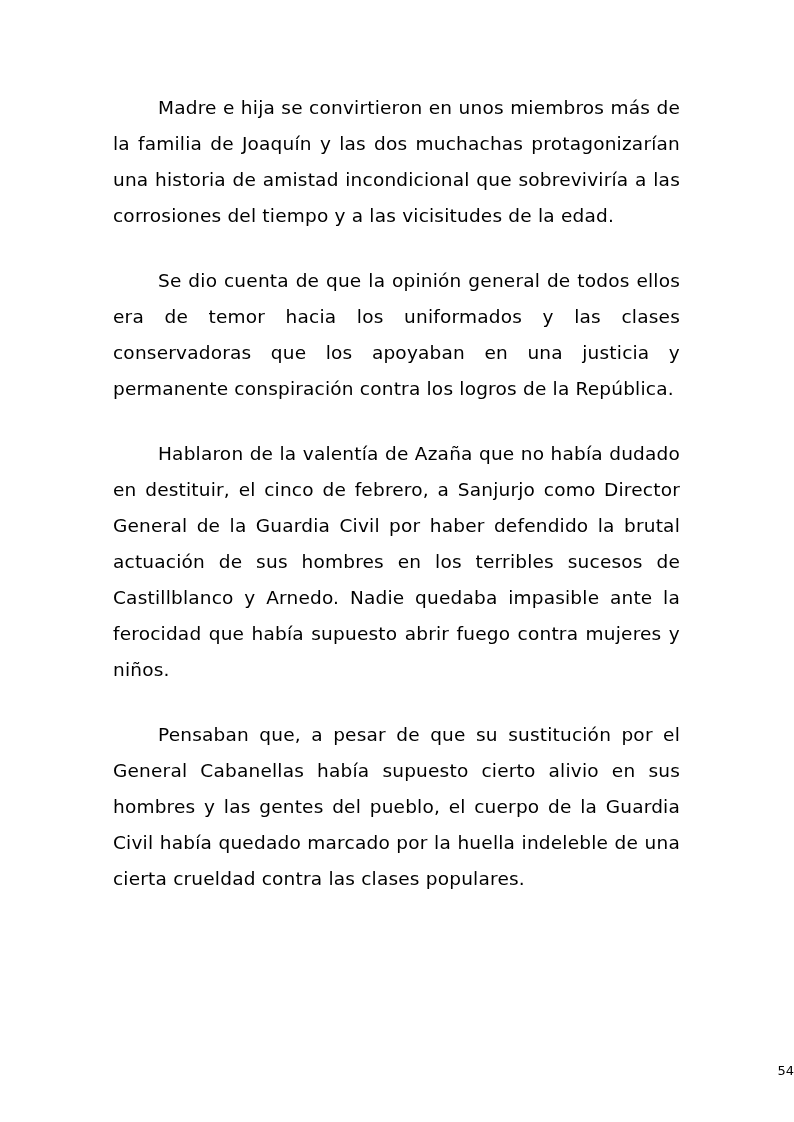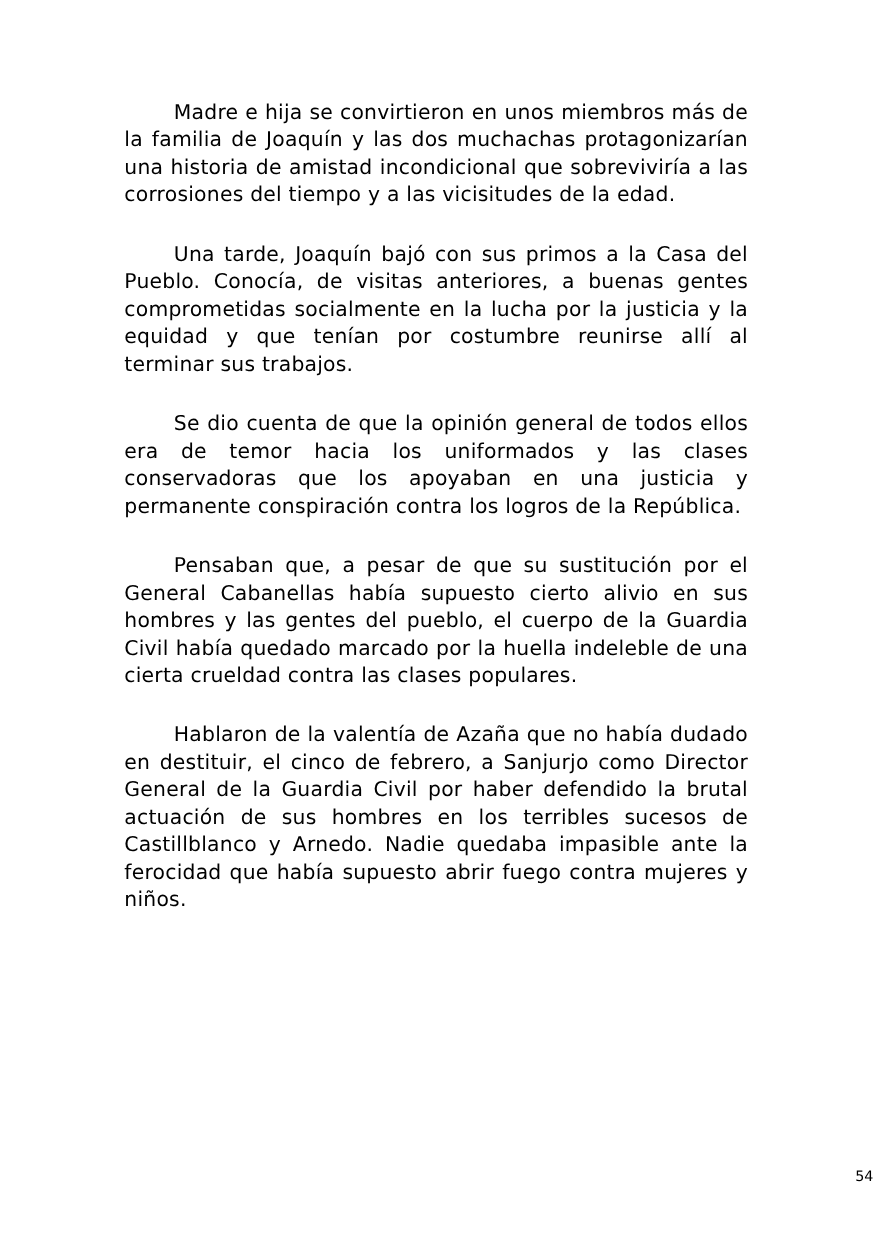--- a/index.html
+++ b/index.html
@@ -18,21 +18,21 @@
   }
   .content {
     position: absolute;
     top: 90px;
     left: 113px;
     width: 567px;
   }
   .para {
     margin: 0 0 29px 0;
     font-size: 18.5px;
-    line-height: 25px;
+    line-height: 36px;
     text-align: justify;
     text-indent: 45px;
     letter-spacing: 0.2px;
   }
   .page-number {
     position: absolute;
     top: 1062px;
     left: 0;
     width: 100%;
     text-align: right;
@@ -40,19 +40,18 @@
     line-height: 18px;
     color: #000000;
   }
 </style>
 </head>
 <body>
 
 <div class="page">
   <div class="content">
     <p class="para">Madre e hija se convirtieron en unos miembros más de la familia de Joaquín y las dos muchachas protagonizarían una historia de amistad incondicional que sobreviviría a las corrosiones del tiempo y a las vicisitudes de la edad.</p>
-    <p class="para">Una tarde,  Joaquín bajó con sus primos a la Casa del Pueblo. Conocía, de visitas anteriores, a buenas gentes comprometidas socialmente en la lucha por la justicia y la equidad y que tenían por costumbre reunirse allí al terminar sus trabajos.</p>
     <p class="para">Se dio cuenta de que la opinión general de todos ellos era de temor hacia los uniformados y las clases conservadoras que los apoyaban en una justicia y permanente conspiración contra los logros de la República.</p>
+    <p class="para">Hablaron de la valentía de Azaña que no había dudado en destituir, el cinco de febrero, a Sanjurjo como Director General de la Guardia Civil por haber defendido la brutal actuación de sus hombres en los terribles sucesos de Castillblanco y Arnedo. Nadie quedaba impasible ante la ferocidad que había supuesto abrir fuego contra mujeres y niños.</p>
     <p class="para">Pensaban que, a pesar de que su sustitución por el General Cabanellas había supuesto cierto alivio en sus hombres y las gentes del pueblo, el cuerpo de la Guardia Civil había quedado marcado por la huella indeleble de una cierta crueldad contra las clases populares.</p>
-    <p class="para">Hablaron de la valentía de Azaña que no había dudado en destituir, el cinco de febrero, a Sanjurjo como Director General de la Guardia Civil por haber defendido la brutal actuación de sus hombres en los terribles sucesos de Castillblanco y Arnedo. Nadie quedaba impasible ante la ferocidad que había supuesto abrir fuego contra mujeres y niños.</p>
   </div>
   <div class="page-number">54</div>
 </div>
 
 </body></html>

